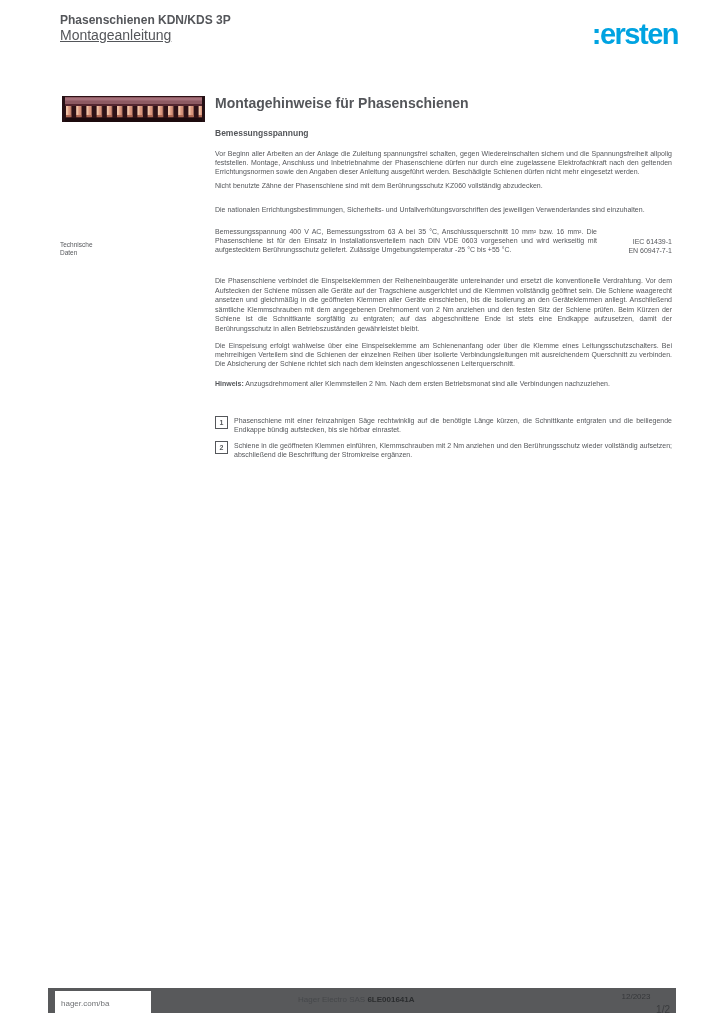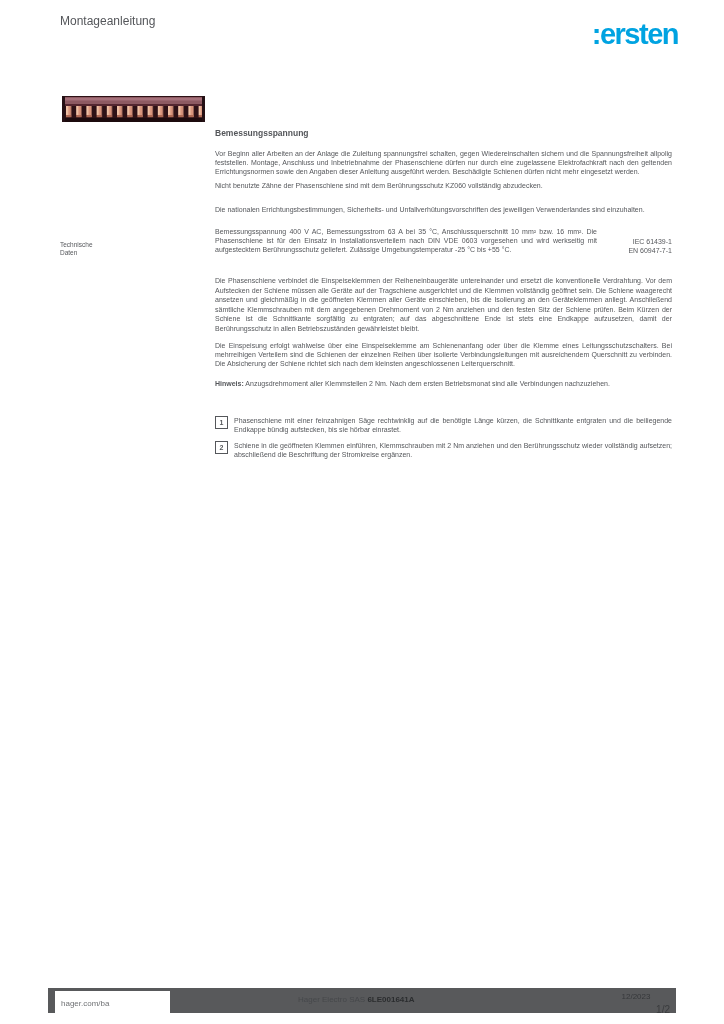--- a/index.html
+++ b/index.html
@@ -4,21 +4,21 @@
 <style>
   html,body{margin:0;padding:0;background:#ffffff;}
   #page{
     position:relative;width:724px;height:1024px;background:#ffffff;overflow:hidden;
     font-family:"Liberation Sans", sans-serif;color:#55575b;
   }
   .abs{position:absolute;}
 
   
   .hdr-line1{font-size:12px;font-weight:bold;line-height:14px;color:#54565a;}
-  .hdr-line2,.hdr-line3{font-size:12px;line-height:11px;color:#54565a;}
+  .hdr-line2,.hdr-line3{font-size:14px;line-height:11px;color:#54565a;text-decoration:underline;}
   .logo{font-size:29px;font-weight:800;letter-spacing:-1.5px;color:#00a3e1;line-height:28px;}
 
   
   .doc-title{font-size:14px;font-weight:bold;color:#54565a;line-height:16px;}
   .subheading{font-size:8.5px;font-weight:bold;color:#54565a;}
 
   
   .body-p{font-size:7px;line-height:9px;text-align:justify;color:#55575b;}
   .body-line{font-size:7px;line-height:9px;color:#55575b;}
   .margin-label{font-size:6.5px;line-height:7.5px;color:#55575b;}
@@ -28,35 +28,36 @@
   .step{display:flex;gap:6px;margin-bottom:7px;}
   .step-num{
     flex:0 0 auto;width:11px;height:11px;border:1px solid #55575b;color:#55575b;
     font-size:7px;font-weight:bold;display:flex;align-items:center;justify-content:center;
   }
   .step-text{flex:1 1 auto;font-size:7px;line-height:9px;text-align:justify;color:#55575b;}
 
   
   .footer-band{background:#58595b;width:628px;height:25px;}
   .footer-linkbox{
-    background:#ffffff;width:115px;height:25px;display:flex;align-items:center;
+    background:#ffffff;width:96px;height:25px;display:flex;align-items:center;
   }
   .footer-link{font-size:8px;color:#707275;padding-left:6px;text-decoration:none;}
   .footer-center{font-size:8px;line-height:10px;white-space:nowrap;}
   .footer-company{color:#46484b;}
   .footer-docnum{color:#2b2d2f;font-weight:bold;}
   .footer-date{font-size:8px;color:#36383b;text-align:center;}
   .footer-page{font-size:10px;color:#3a3c3e;text-align:right;}
 </style>
 </head>
 <body>
 
 <div id="page">
 
   <div class="abs" style="left:60px;top:13px;width:300px;">
+    <div class="hdr-line1">Phasenschienen KDN/KDS 3P</div>
     <div class="hdr-line2" style="margin-top:3px;">Montageanleitung</div>
   </div>
 
   <div class="abs logo" style="left:586px;top:20px;width:92px;text-align:right;">:ersten</div>
 
   <div class="abs" style="left:62px;top:96px;width:143px;height:26px;">
     <svg width="143" height="26" viewBox="0 0 143 26" xmlns="http://www.w3.org/2000/svg">
       <defs>
         <pattern id="teeth" x="4" y="0" width="10.2" height="26" patternUnits="userSpaceOnUse">
           <rect x="0" y="10" width="5.2" height="11" fill="#d8947c"></rect>
@@ -68,20 +69,21 @@
       <rect x="0" y="1" width="143" height="7" fill="#8d5a62"></rect>
       <rect x="0" y="2" width="143" height="2.5" fill="#a5707a"></rect>
       <rect x="0" y="8" width="143" height="2" fill="#542730"></rect>
       <rect x="0" y="9.5" width="143" height="12" fill="url(#teeth)"></rect>
       <rect x="0" y="22" width="143" height="4" fill="#1c0a0d"></rect>
       <rect x="0" y="0" width="3" height="26" fill="#241014"></rect>
       <rect x="140" y="0" width="3" height="26" fill="#241014"></rect>
     </svg>
   </div>
 
+  <div class="abs doc-title" style="left:215px;top:95px;width:460px;">Montagehinweise für Phasenschienen</div>
 
   <div class="abs subheading" style="left:215px;top:128px;">Bemessungsspannung</div>
 
   <div class="abs body-p" style="left:215px;top:149px;width:457px;">Vor Beginn aller Arbeiten an der Anlage die Zuleitung spannungsfrei schalten, gegen Wiedereinschalten sichern und die Spannungsfreiheit allpolig feststellen. Montage, Anschluss und Inbetriebnahme der Phasenschiene dürfen nur durch eine zugelassene Elektrofachkraft nach den geltenden Errichtungsnormen sowie den Angaben dieser Anleitung ausgeführt werden. Beschädigte Schienen dürfen nicht mehr eingesetzt werden.</div>
 
   <div class="abs body-line" style="left:215px;top:181px;width:457px;">Nicht benutzte Zähne der Phasenschiene sind mit dem Berührungsschutz KZ060 vollständig abzudecken.</div>
 
   <div class="abs body-p" style="left:215px;top:205px;width:457px;">Die nationalen Errichtungsbestimmungen, Sicherheits- und Unfallverhütungsvorschriften des jeweiligen Verwenderlandes sind einzuhalten.</div>
 
   <div class="abs margin-label" style="left:60px;top:241px;width:40px;">

